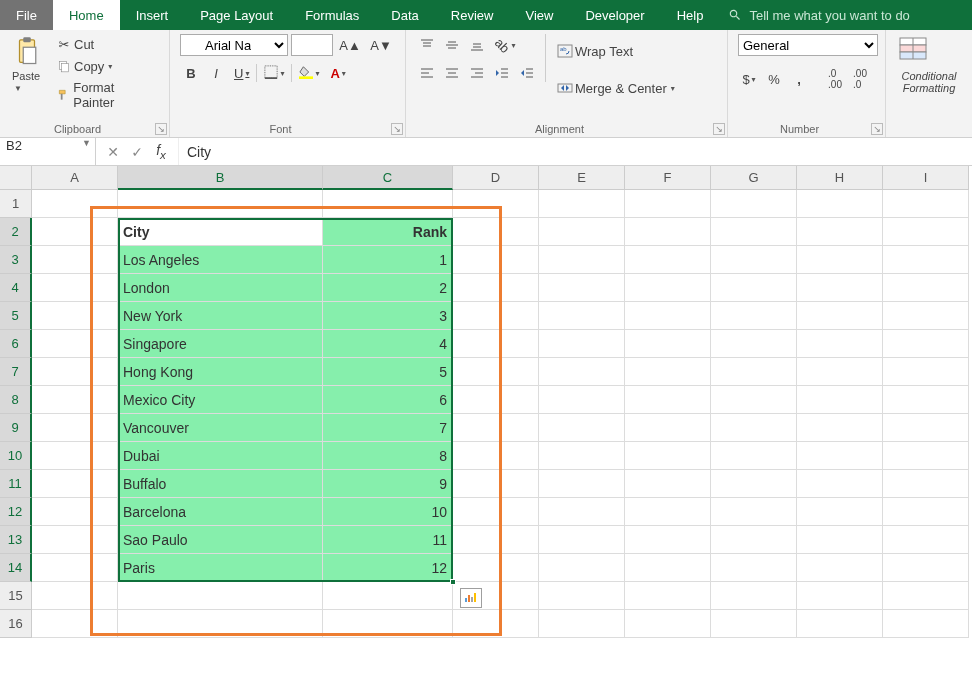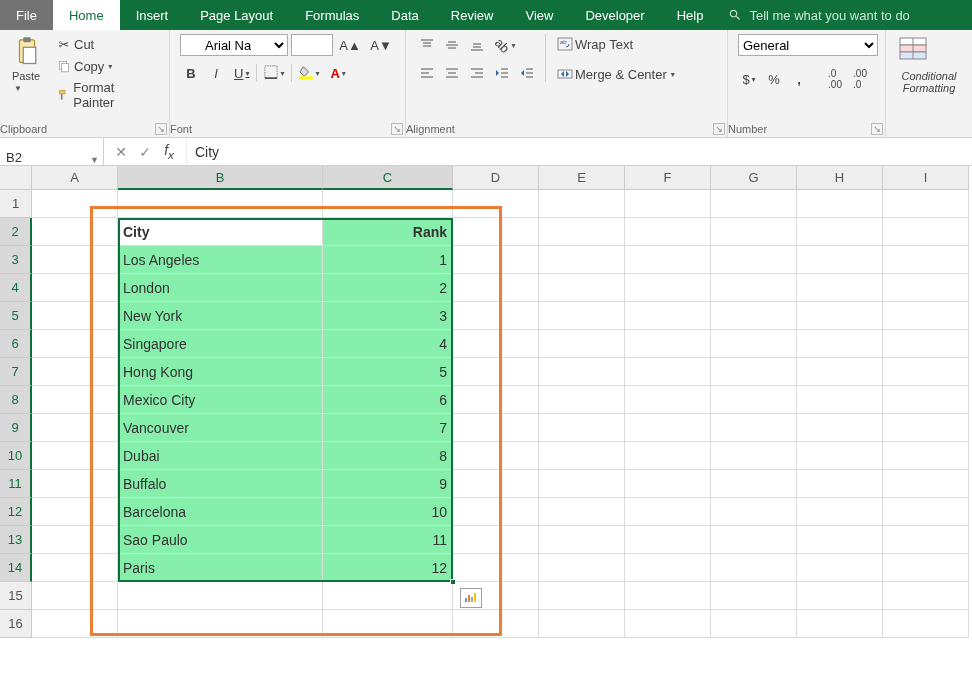--- a/index.html
+++ b/index.html
@@ -9,39 +9,39 @@
 .tabs { display: flex; background: #0f703b; height: 30px; align-items: stretch; }
 .tab { display:flex; align-items:center; padding: 0 16px; color: #fff; font-size: 13px; cursor: pointer; }
 .tab.file { background: #737373; }
 .tab.active { background: #fff; color: #0f703b; }
 .tellme { display:flex; align-items:center; color:#c8e6d4; padding-left:8px; gap:6px; font-size:13px;}
 .tellme svg { fill:#c8e6d4; }
 
 
 .ribbon { background:#f3f3f3; border-bottom:1px solid #d0d0d0; height:108px; display:flex; position:relative; }
 .group { border-right:1px solid #d9d9d9; padding:4px 10px 2px 10px; display:flex; flex-direction:column; justify-content:space-between; position:relative;}
-.group-label { position:absolute; bottom:2px; left:0; right:14px; font-size:11px; color:#666;}
+.group-label { position:absolute; bottom:2px; left:0; right:14px; text-align:center; font-size:11px; color:#666;}
 .group-launcher { position:absolute; right:2px; bottom:2px; width:12px; height:12px; font-size:9px; color:#888; border:1px solid #bbb; display:flex;align-items:center;justify-content:center;}
 .ginner { display:flex; gap:6px; align-items:flex-start; }
 .vstack { display:flex; flex-direction:column; gap:2px; }
 .hstack { display:flex; gap:3px; align-items:center;}
 .btn-sm { height:22px; min-width:22px; display:flex; align-items:center; justify-content:center; border:1px solid transparent; border-radius:2px; font-size:13px; color:#444; padding:0 3px; cursor:pointer;}
 .btn-row { display:flex; gap:2px; align-items:center; font-size:13px; color:#444; padding:2px 4px; cursor:pointer;}
 .icon { width:16px; height:16px; display:inline-flex; align-items:center; justify-content:center;}
 .bigcol { display:flex; flex-direction:column; align-items:flex-start; gap:2px; padding:2px 2px; font-size:11px; color:#444; cursor:pointer;}
 .bigcol .bigicon { width:32px; height:32px; }
 .dd-arrow { font-size:8px; color:#555; padding-left:2px;}
 select.fontsel, input.fontsize { height:22px; border:1px solid #ababab; font-size:13px; padding:0 20px; background:#fff; }
 select.fontsel { width:108px;}
 input.fontsize { width:38px; text-align:left;}
 select.numfmt { height:22px; width:140px; border:1px solid #ababab; font-size:13px; background:#fff;}
 
 
 .fxrow { height:28px; display:flex; align-items:stretch; border-bottom:1px solid #d0d0d0; background:#fff;}
-.namebox { width:104px; border-right:1px solid #d0d0d0; display:flex; align-items:flex-end; padding:0 6px; font-size:13px; position:relative;}
+.namebox { width:96px; border-right:1px solid #d0d0d0; display:flex; align-items:flex-start; padding:0 6px; font-size:13px; position:relative;}
 .namebox .ndd { position:absolute; right:4px; font-size:9px; color:#777;}
 .fxbtns { display:flex; align-items:center; gap:2px; padding:0 6px; border-right:1px solid #eee;}
 .fxbtns .fxb { width:22px; height:20px; display:flex;align-items:center;justify-content:center; color:#888; font-size:14px;}
 .fxbtns .fxb.fx { font-style: italic; color:#444; font-family: "Cambria", serif;}
 .fbar { flex:1; display:flex; align-items:center; padding:0 8px; font-size:14px; color:#333;}
 
 
 .gridwrap { position:relative; }
 .corner { position:absolute; top:0; left:0; width:32px; height:24px; background:#eee; border-right:1px solid #ccc; border-bottom:1px solid #ccc;}
 .colhdrs { position:absolute; top:0; left:32px; right:0; height:24px; display:flex;}
@@ -244,21 +244,21 @@
               <svg width="14" height="14">
                 <polygon points="1,7 4,4 4,10" fill="#36a"></polygon>
                 <line x1="6" y1="3" x2="13" y2="3" stroke="#555"></line>
                 <line x1="6" y1="7" x2="13" y2="7" stroke="#555"></line>
                 <line x1="6" y1="11" x2="13" y2="11" stroke="#555"></line>
               </svg>
             </div>
         </div>
       </div>
       <div style="width:1px;height:48px;background:#ccc;margin:0 4px;"></div>
-      <div class="vstack" style="gap:10px;">
+      <div class="vstack" style="gap:17px;margin-top:7px;">
         <div class="btn-row">
           <span class="icon">
               <svg width="16" height="16" viewBox="0 0 16 16">
                 <rect x="1" y="2" width="14" height="12" fill="none" stroke="#888"></rect>
                 <text x="3" y="8" font-size="6" fill="#36a">ab</text>
                 <path d="M12 8 a3 3 0 0 1 -3 3" fill="none" stroke="#36a"></path>
               </svg>
             </span>
           <span>Wrap Text</span>
         </div>

